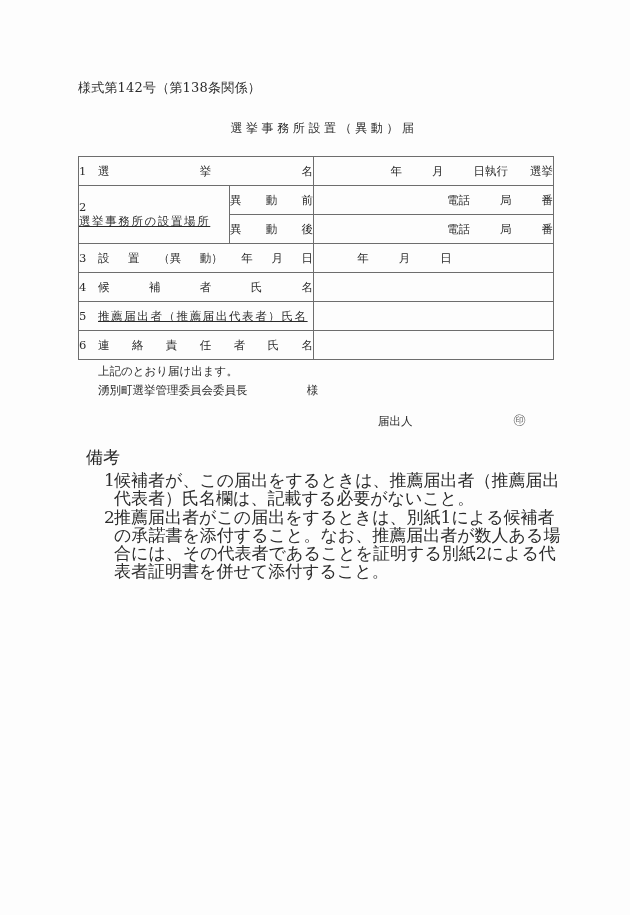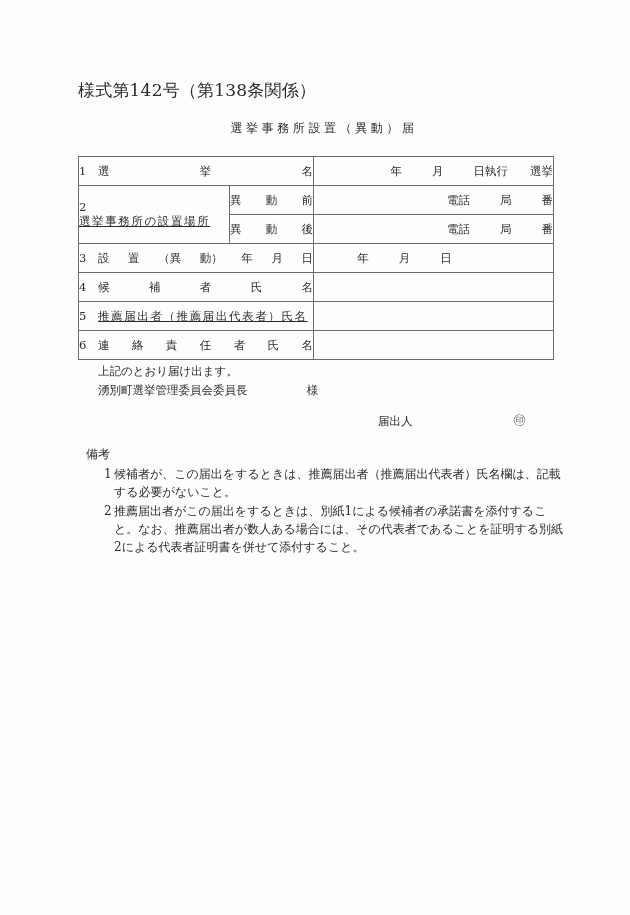--- a/index.html
+++ b/index.html
@@ -20,21 +20,21 @@
     position: absolute;
     inset: 0;
     background: #fdfdfd;
   }
 
   
   .form-number {
     position: absolute;
     left: 78px;
     top: 79px;
-    font-size: 17px;
+    font-size: 13px;
     letter-spacing: 0.2px;
     white-space: nowrap;
   }
 
   
   .doc-title {
     position: absolute;
     left: 0;
     right: 0;
     top: 120px;
@@ -147,21 +147,21 @@
     font-size: 13px;
     line-height: 1;
     color: #555;
   }
 
   
   .remarks {
     position: absolute;
     left: 86px;
     top: 446px;
-    font-size: 12px;
+    font-size: 17px;
     width: 480px;
   }
   .remarks-title {
     margin-bottom: 2px;
   }
   .note {
     display: flex;
     margin-bottom: 1px;
     line-height: 18px;
   }

